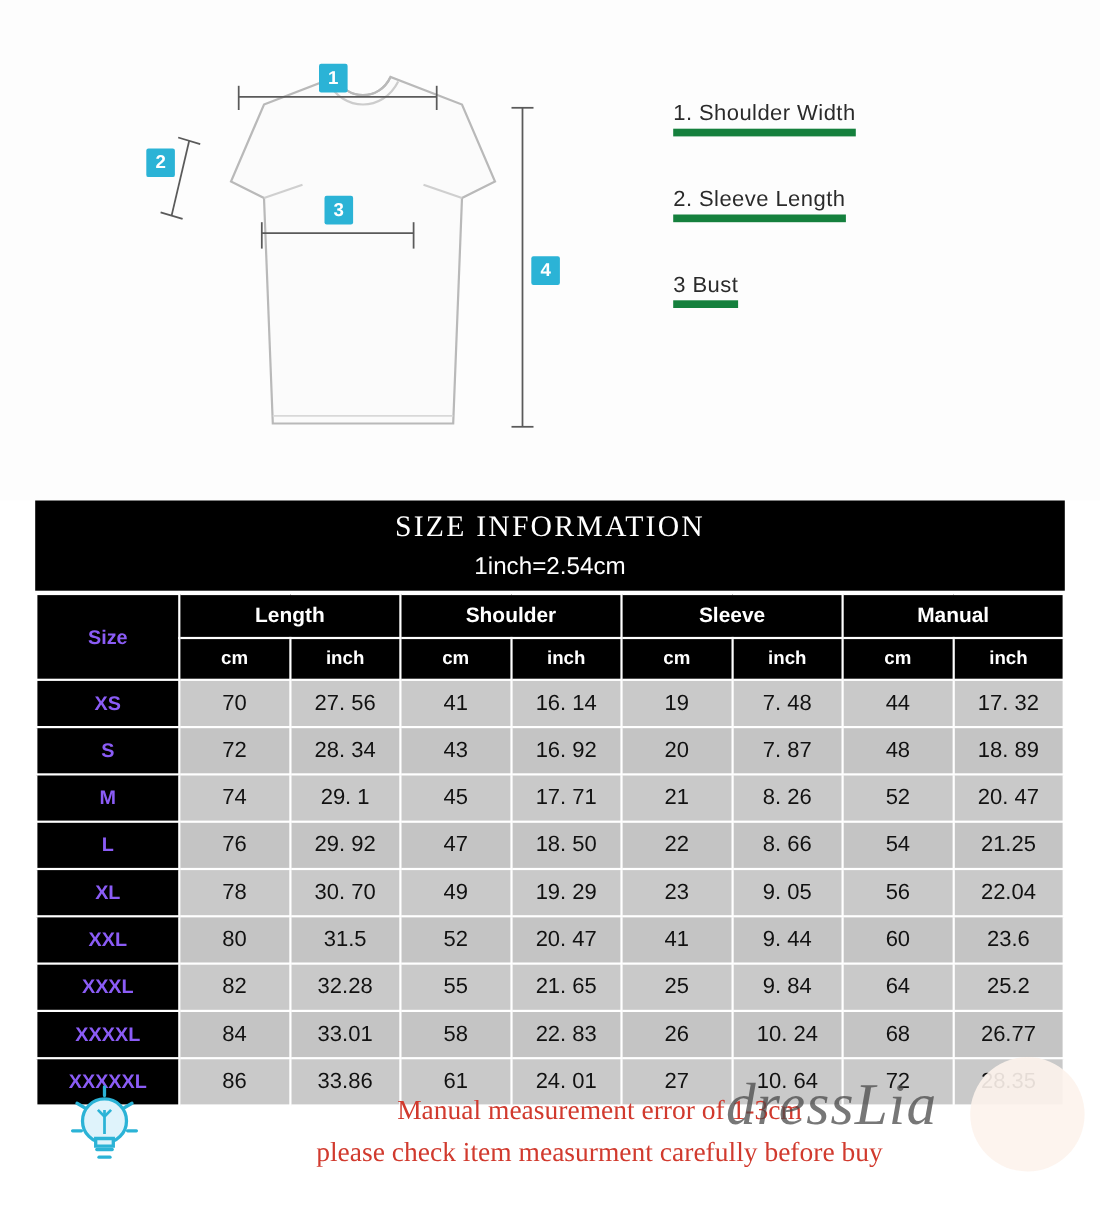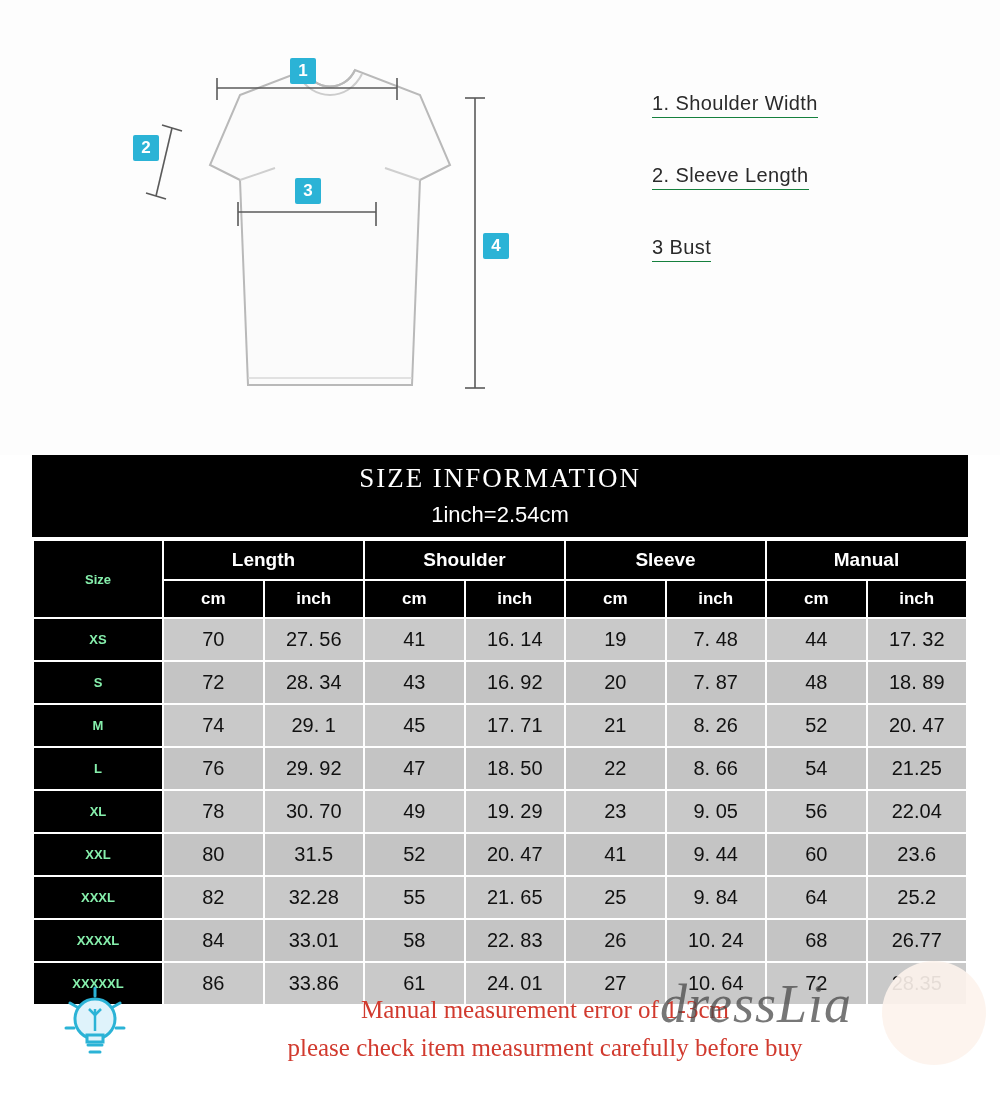--- a/index.html
+++ b/index.html
@@ -60,24 +60,23 @@
     left: 612px;
     top: 92px;
     width: 350px;
   }
   .legend-item {
     font-family: "Liberation Sans", sans-serif;
     font-size: 20px;
     color: #2a2a2a;
     margin-bottom: 46px;
     letter-spacing: 0.4px;
-    border-bottom: 1px solid #15803d;
+    border-bottom: 7px solid #15803d;
     display: inline-block;
     padding-bottom: 2px;
-    margin-left: 40px;
   }
   .legend-row { display: block; }
 
   
   .table-block {
     position: absolute;
     left: 32px;
     top: 455px;
     width: 936px;
   }
@@ -119,22 +118,22 @@
   }
   th.sub {
     background: #000000;
     color: #ffffff;
     font-size: 17px;
     font-weight: 700;
     height: 34px;
   }
   th.size-cell {
     background: #000000;
-    color: #86efac;
-    font-size: 13px;
+    color: #8b5cf6;
+    font-size: 18px;
     font-weight: 700;
     width: 126px;
     height: 39px;
   }
   td.val {
     background: #c9c9c9;
     color: #111111;
     font-size: 20px;
     height: 39px;
   }

